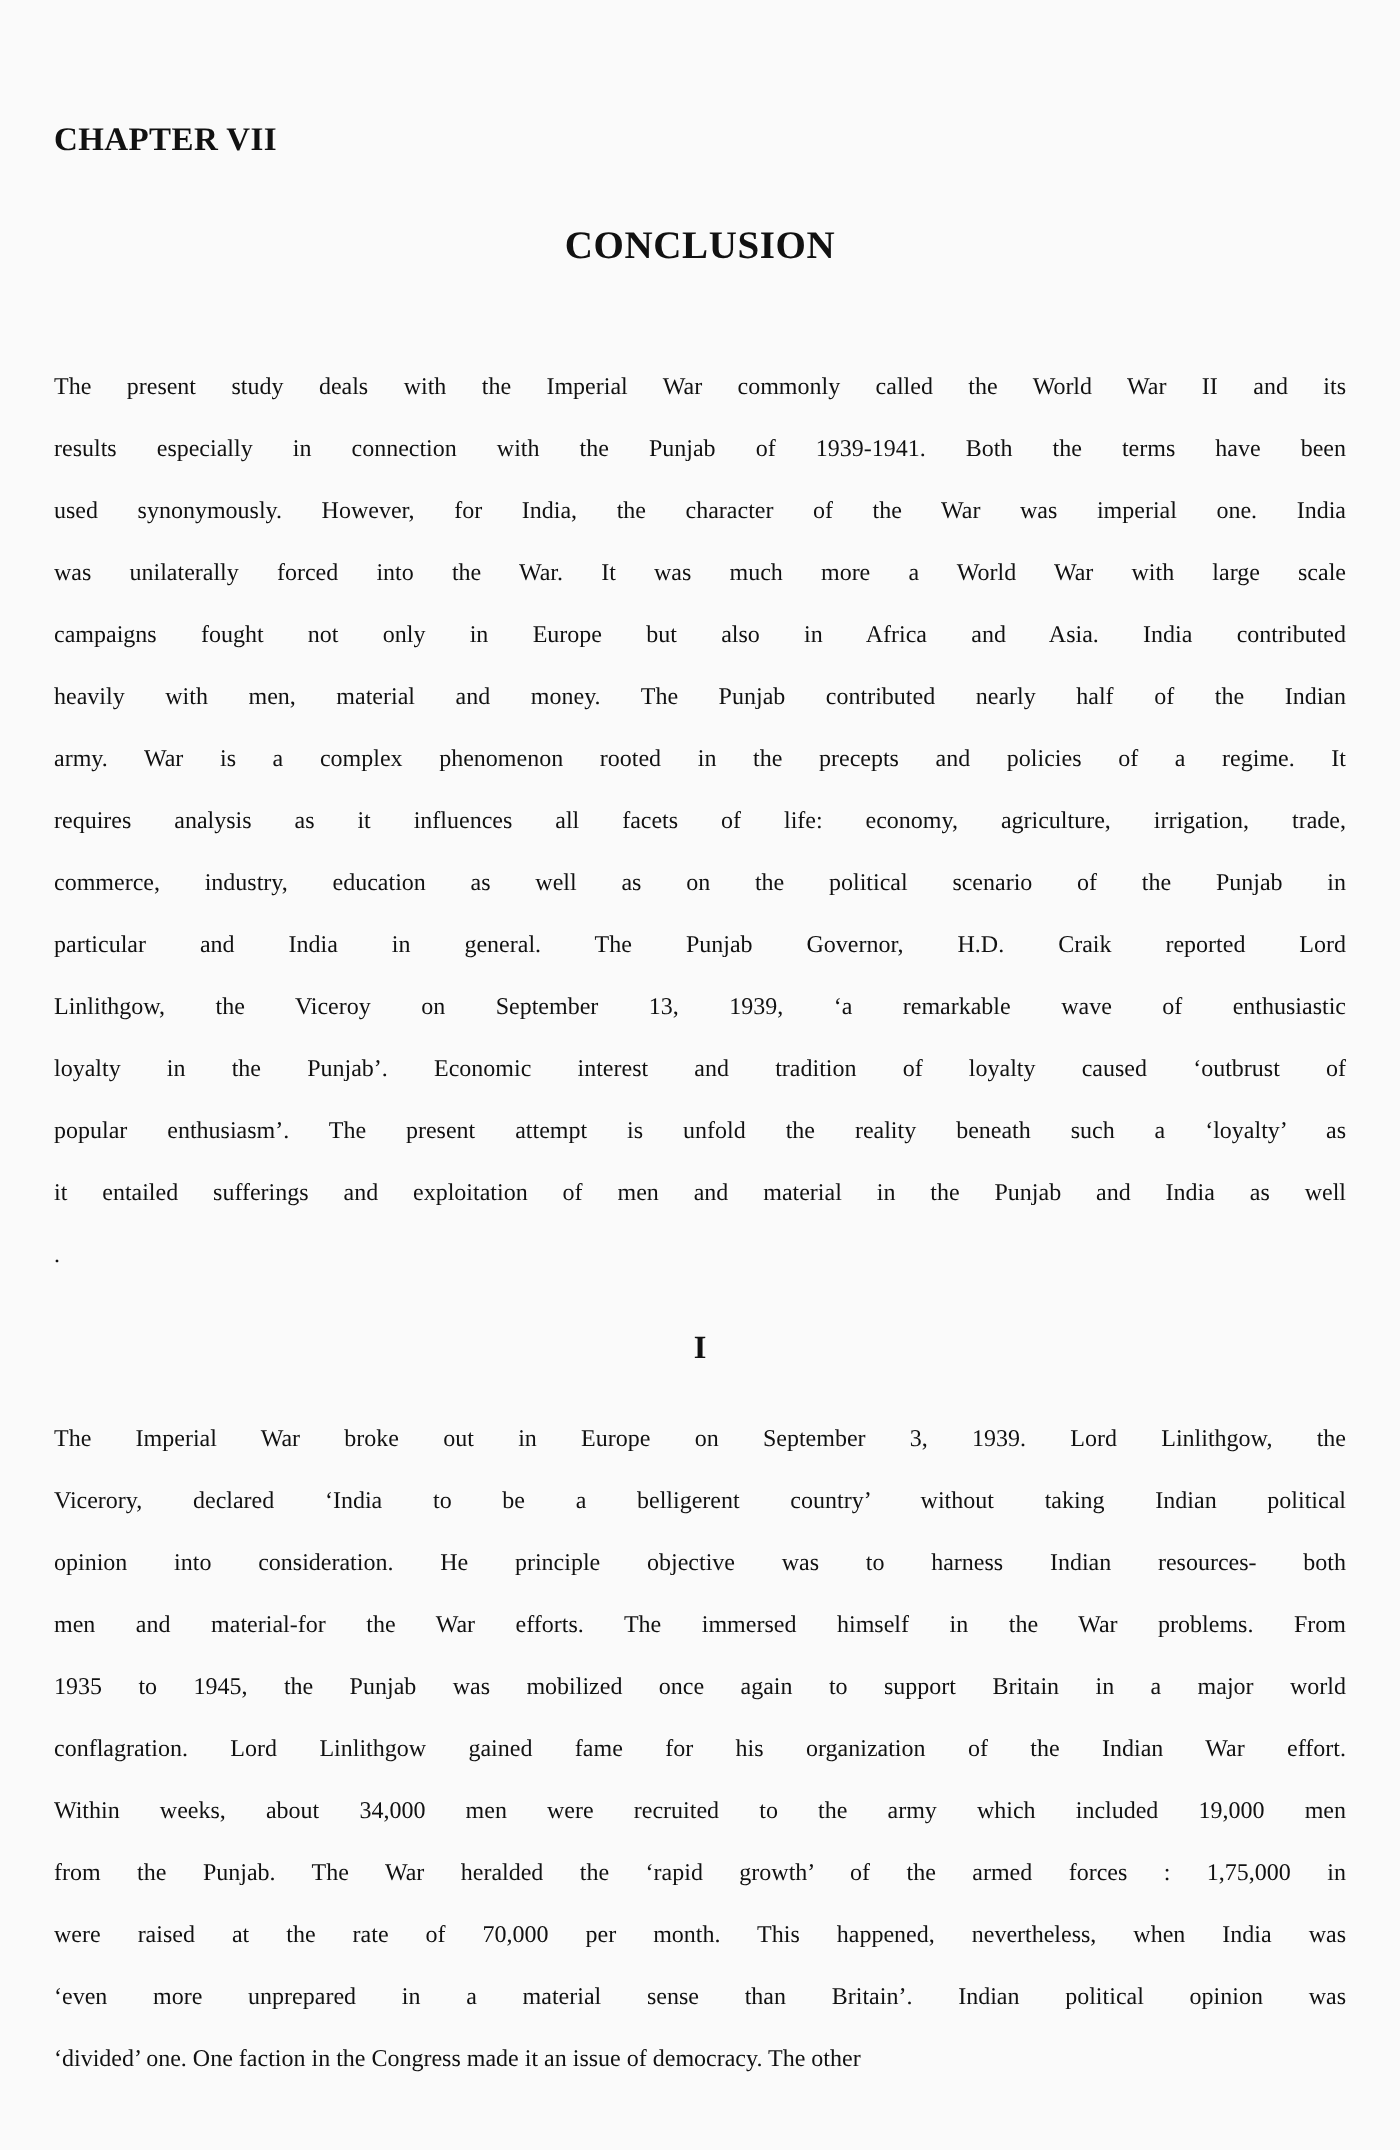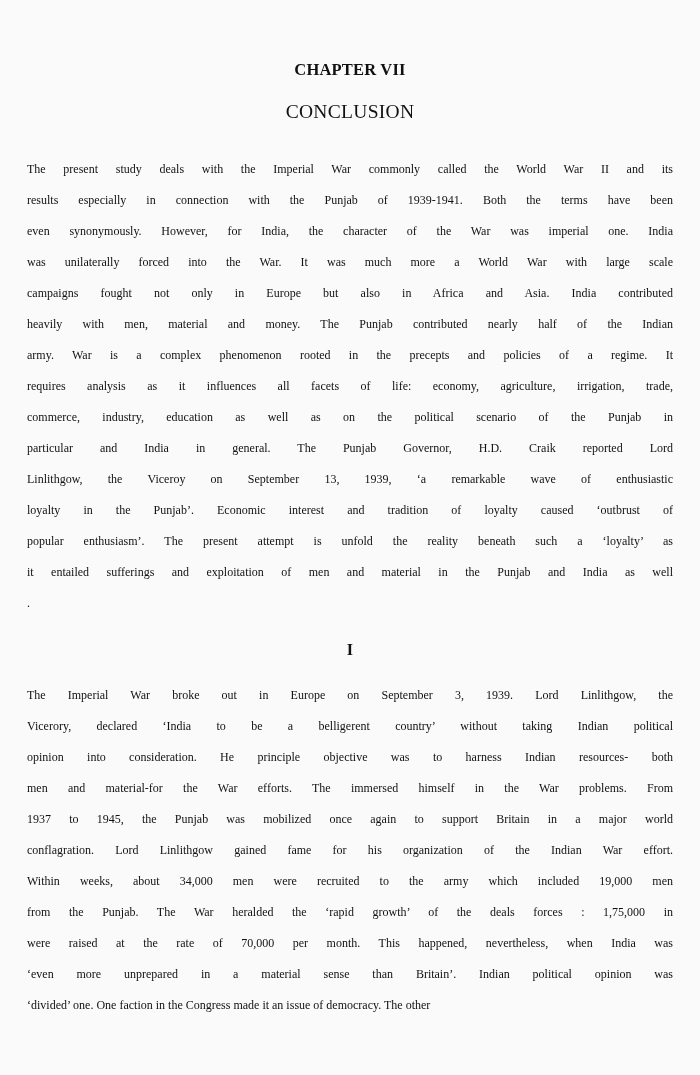--- a/index.html
+++ b/index.html
@@ -16,34 +16,34 @@
     overflow: hidden;
   }
   .page {
     position: relative;
     width: 700px;
     height: 1075px;
     box-sizing: border-box;
     padding: 0 27px;
   }
   .chapter-heading {
-    text-align: center;
+    text-align: left;
     font-weight: bold;
     font-size: 16.5px;
     letter-spacing: 0.2px;
     margin: 0;
     padding-top: 60px;
     line-height: 1.2;
   }
   .doc-title {
     text-align: center;
-    font-weight: normal;
+    font-weight: bold;
     font-size: 19.5px;
     letter-spacing: 0.3px;
-    margin: 0;
+    margin: 12px;
     padding-top: 20px;
     line-height: 1.2;
   }
   .body-block {
     margin: 0;
     padding-top: 31px;
     font-size: 12px;
   }
   
   .ln {
@@ -75,21 +75,21 @@
 
 <div class="page">
 
   <div class="chapter-heading">CHAPTER VII</div>
 
   <div class="doc-title">CONCLUSION</div>
 
   <div class="body-block" id="paragraph-1">
       <span class="ln">The present study deals with the Imperial War commonly called the World War II and its</span>
       <span class="ln">results especially in connection with the Punjab of 1939-1941. Both the terms have been</span>
-      <span class="ln">even synonymously. However, for India, the character of the War was imperial one. India</span>
+      <span class="ln">used synonymously. However, for India, the character of the War was imperial one. India</span>
       <span class="ln">was unilaterally forced into the War. It was much more a World War with large scale</span>
       <span class="ln">campaigns fought not only in Europe but also in Africa and Asia. India contributed</span>
       <span class="ln">heavily with men, material and money. The Punjab contributed nearly half of the Indian</span>
       <span class="ln">army. War is a complex phenomenon rooted in the precepts and policies of a regime. It</span>
       <span class="ln">requires analysis as it influences all facets of life: economy, agriculture, irrigation, trade,</span>
       <span class="ln">commerce, industry, education as well as on the political scenario of the Punjab in</span>
       <span class="ln">particular and India in general. The Punjab Governor, H.D. Craik reported Lord</span>
       <span class="ln">Linlithgow, the Viceroy on September 13, 1939, ‘a remarkable wave of enthusiastic</span>
       <span class="ln">loyalty in the Punjab’. Economic interest and tradition of loyalty caused ‘outbrust of</span>
       <span class="ln">popular enthusiasm’. The present attempt is unfold the reality beneath such a ‘loyalty’ as</span>
@@ -97,22 +97,22 @@
       <span class="ln last">.</span>
     </div>
 
   <div class="section-mark">I</div>
 
   <div class="body-block" id="paragraph-2" style="padding-top:14px">
       <span class="ln">The Imperial War broke out in Europe on September 3, 1939. Lord Linlithgow, the</span>
       <span class="ln">Vicerory, declared ‘India to be a belligerent country’ without taking Indian political</span>
       <span class="ln">opinion into consideration. He principle objective was to harness Indian resources- both</span>
       <span class="ln">men and material-for the War efforts. The immersed himself in the War problems. From</span>
-      <span class="ln">1937 to 1945, the Punjab was mobilized once again to support Britain in a major world</span>
+      <span class="ln">1935 to 1945, the Punjab was mobilized once again to support Britain in a major world</span>
       <span class="ln">conflagration. Lord Linlithgow gained fame for his organization of the Indian War effort.</span>
       <span class="ln">Within weeks, about 34,000 men were recruited to the army which included 19,000 men</span>
-      <span class="ln">from the Punjab. The War heralded the ‘rapid growth’ of the deals forces : 1,75,000 in</span>
+      <span class="ln">from the Punjab. The War heralded the ‘rapid growth’ of the armed forces : 1,75,000 in</span>
       <span class="ln">were raised at the rate of 70,000 per month. This happened, nevertheless, when India was</span>
       <span class="ln">‘even more unprepared in a material sense than Britain’. Indian political opinion was</span>
       <span class="ln last">‘divided’ one. One faction in the Congress made it an issue of democracy. The other</span>
     </div>
 
 </div>
 
 </body></html>

